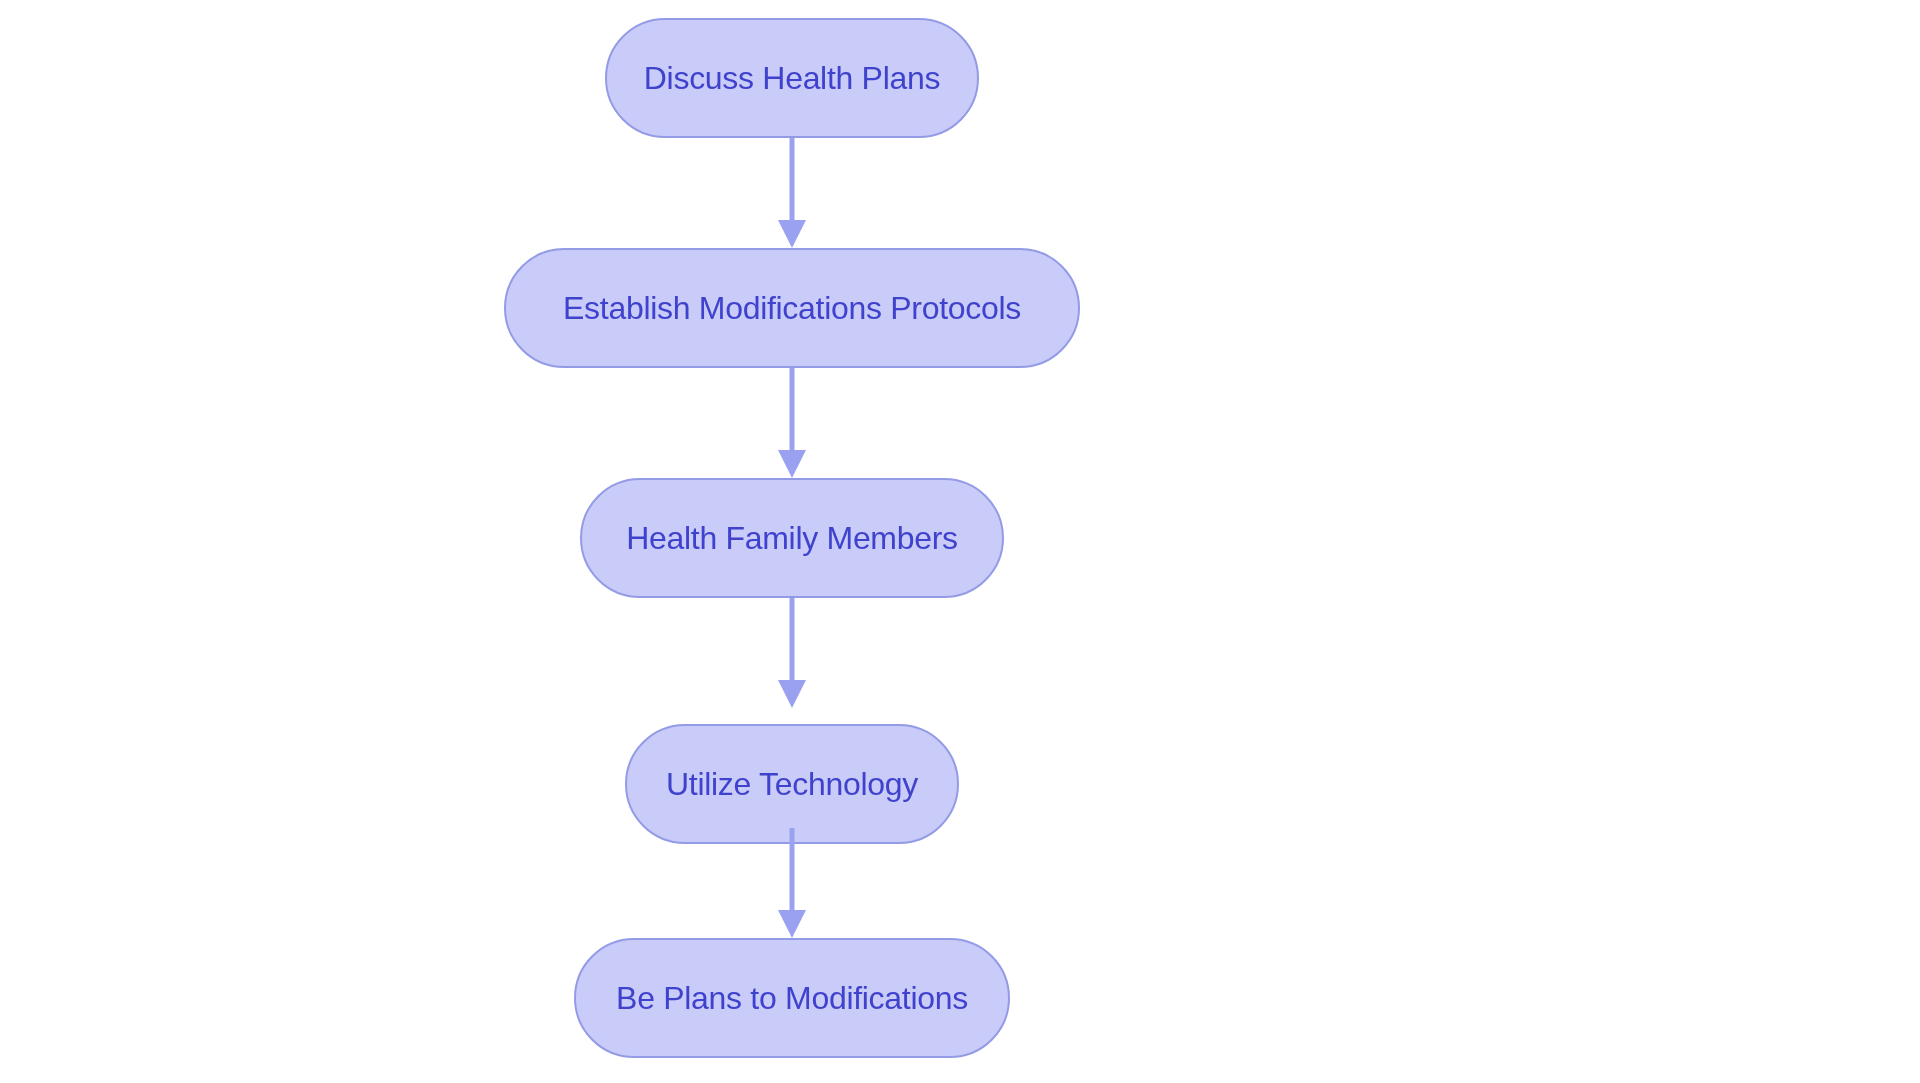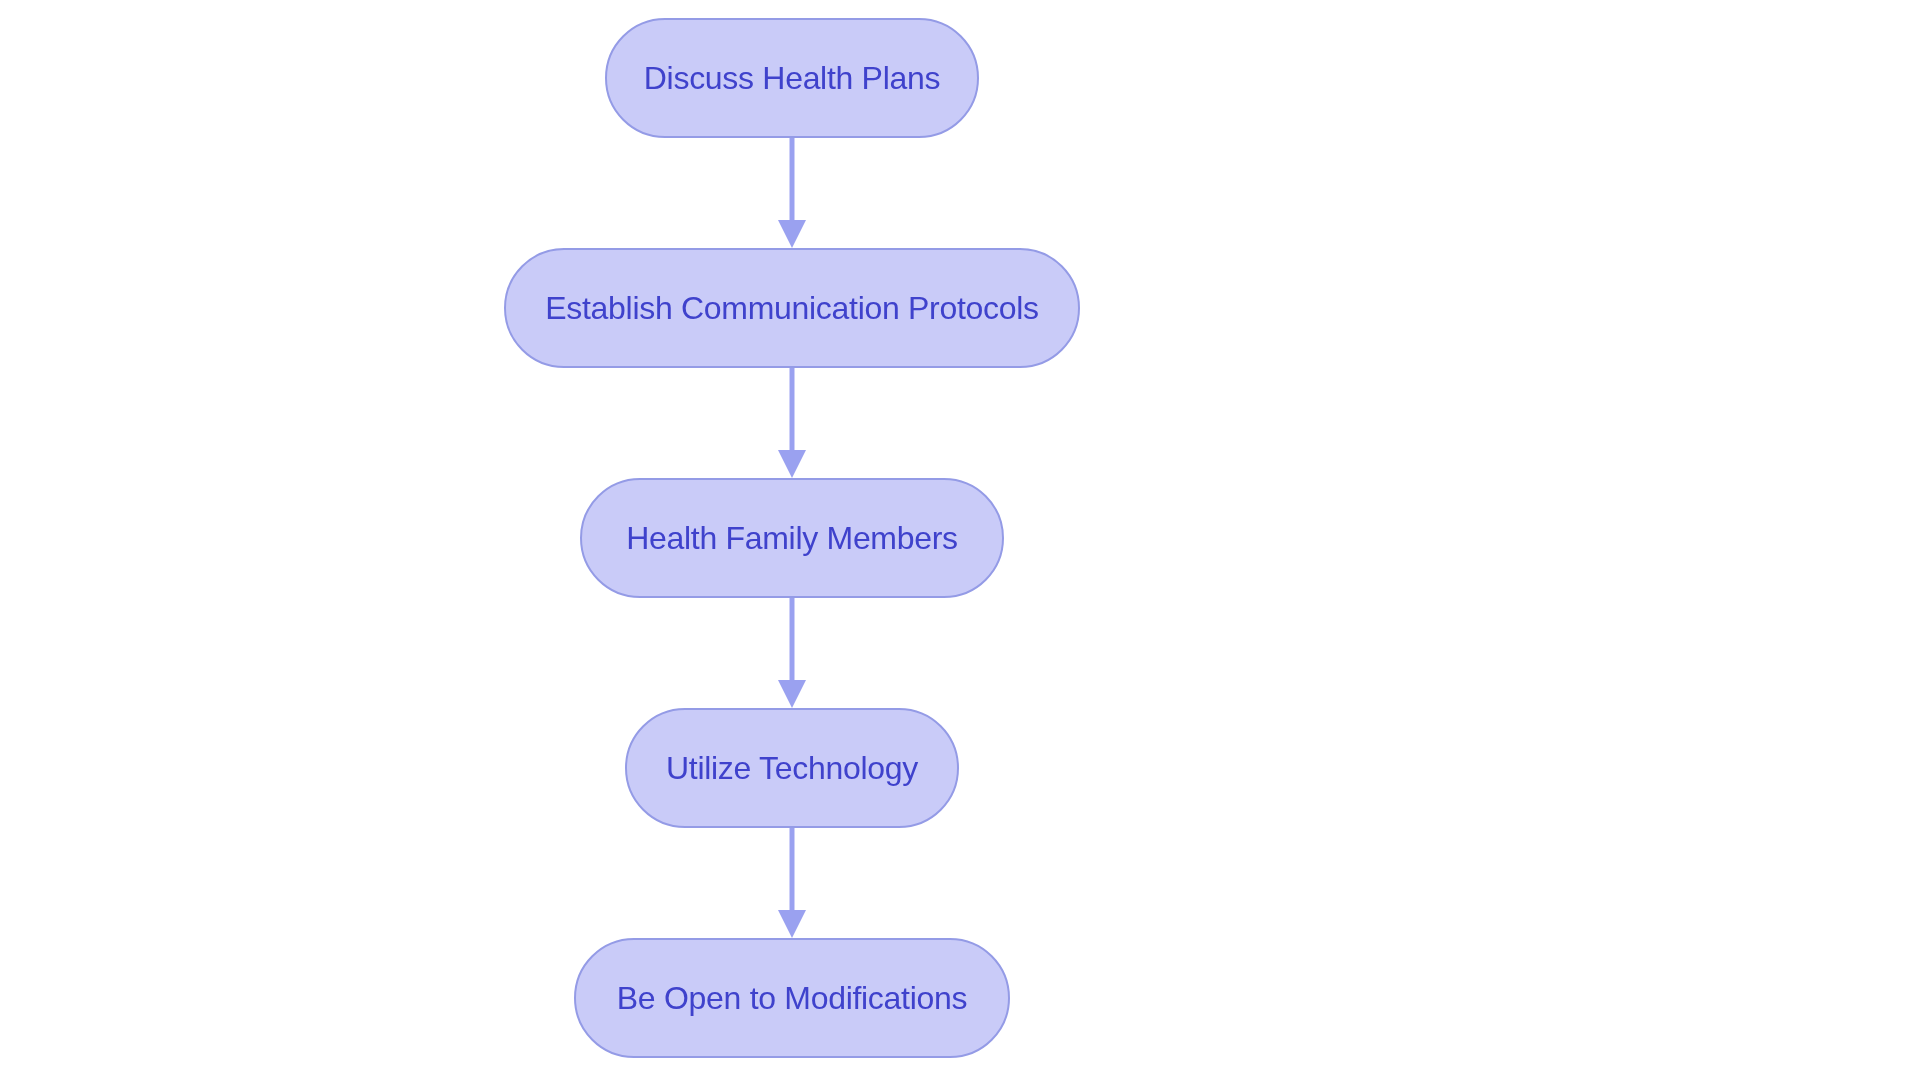--- a/index.html
+++ b/index.html
@@ -37,21 +37,21 @@
     font-size: 32px;
     letter-spacing: -0.3px;
     color: var(--node-text);
     white-space: nowrap;
     text-align: center;
     padding: 0 24px;
   }
   .n1 { top: 18px;  width: 374px; }
   .n2 { top: 248px; width: 576px; }
   .n3 { top: 478px; width: 424px; }
-  .n4 { top: 708px; width: 334px; justify-content: center; }
+  .n4 { top: 724px; width: 334px; justify-content: center; }
   .n5 { top: 938px; width: 436px; }
   .edge {
     position: absolute;
     left: 50%;
     transform: translateX(-50%);
     width: 32px;
     height: 110px;
     color: var(--arrow);
   }
   .e1 { top: 138px; }
@@ -70,21 +70,21 @@
   </div>
 
   <div class="edge e1">
     <svg viewBox="0 0 32 110">
       <line x1="16" y1="0" x2="16" y2="86" stroke="currentColor" stroke-width="5"></line>
       <path d="M2,82 L30,82 L16,110 Z" fill="currentColor"></path>
     </svg>
   </div>
 
   <div class="node n2">
-    <span class="label">Establish Communication Protocols</span>
+    <span class="label">Establish Modifications Protocols</span>
   </div>
 
   <div class="edge e2">
     <svg viewBox="0 0 32 110">
       <line x1="16" y1="0" x2="16" y2="86" stroke="currentColor" stroke-width="5"></line>
       <path d="M2,82 L30,82 L16,110 Z" fill="currentColor"></path>
     </svg>
   </div>
 
   <div class="node n3">
@@ -103,16 +103,16 @@
   </div>
 
   <div class="edge e4">
     <svg viewBox="0 0 32 110">
       <line x1="16" y1="0" x2="16" y2="86" stroke="currentColor" stroke-width="5"></line>
       <path d="M2,82 L30,82 L16,110 Z" fill="currentColor"></path>
     </svg>
   </div>
 
   <div class="node n5">
-    <span class="label">Be Open to Modifications</span>
+    <span class="label">Be Plans to Modifications</span>
   </div>
 
 </div>
 
 </body></html>

